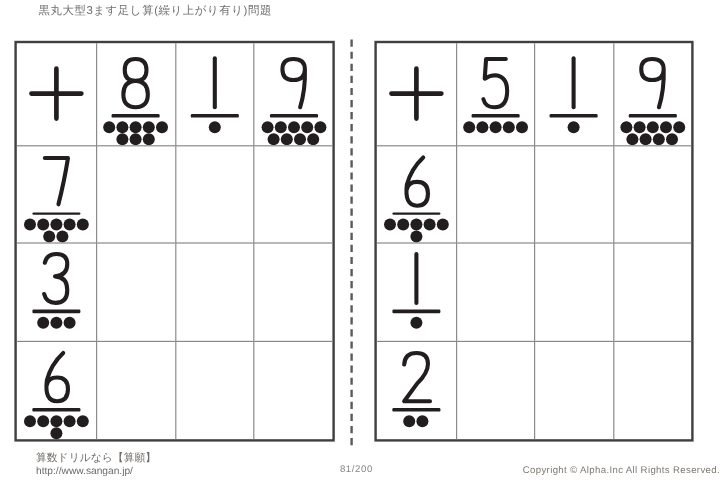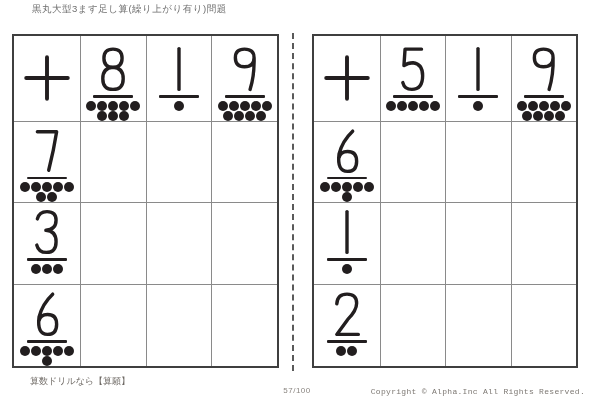--- a/index.html
+++ b/index.html
@@ -45,22 +45,22 @@
   .footer-left {
     position:absolute; left:30px; top:376px; color:var(--muted); line-height:11px;
   }
   .footer-site { font-size:9px; }
   .footer-url  { font-size:8.5px; color:#6a6a6a; }
   .footer-page {
     position:absolute; left:257px; top:386px; width:80px; text-align:center;
     font-size:8px; color:#8a8580; letter-spacing:0.5px;
   }
   .footer-copy {
-    position:absolute; right:15px; top:387px; font-size:8px; color:#7d7873;
-    letter-spacing:0.3px; white-space:nowrap;font-family:Liberation Mono, monospace;
+    position:absolute; right:0; top:387px; font-size:8px; color:#7d7873;
+    letter-spacing:0.3px; white-space:nowrap;
   }
 </style>
 </head>
 <body>
 
 <div class="header-title">黒丸大型3ます足し算(繰り上がり有り)問題</div>
 
 <div class="grid left" id="grid-left">
     <div class="cell c0 r0 top pluscell">
       <svg class="plus" viewBox="0 0 80 80">
@@ -304,15 +304,16 @@
         </div>
       </div>
     </div>
     <div class="cell c1 r3"></div>
     <div class="cell c2 r3"></div>
     <div class="cell c3 r3"></div>
   </div>
 
 <div class="footer-left">
   <div class="footer-site">算数ドリルなら【算願】</div>
+  <div class="footer-url">http://www.sangan.jp/</div>
 </div>
-<div class="footer-page">57/100</div>
+<div class="footer-page">81/200</div>
 <div class="footer-copy">Copyright © Alpha.Inc All Rights Reserved.</div>
 
 </body></html>

